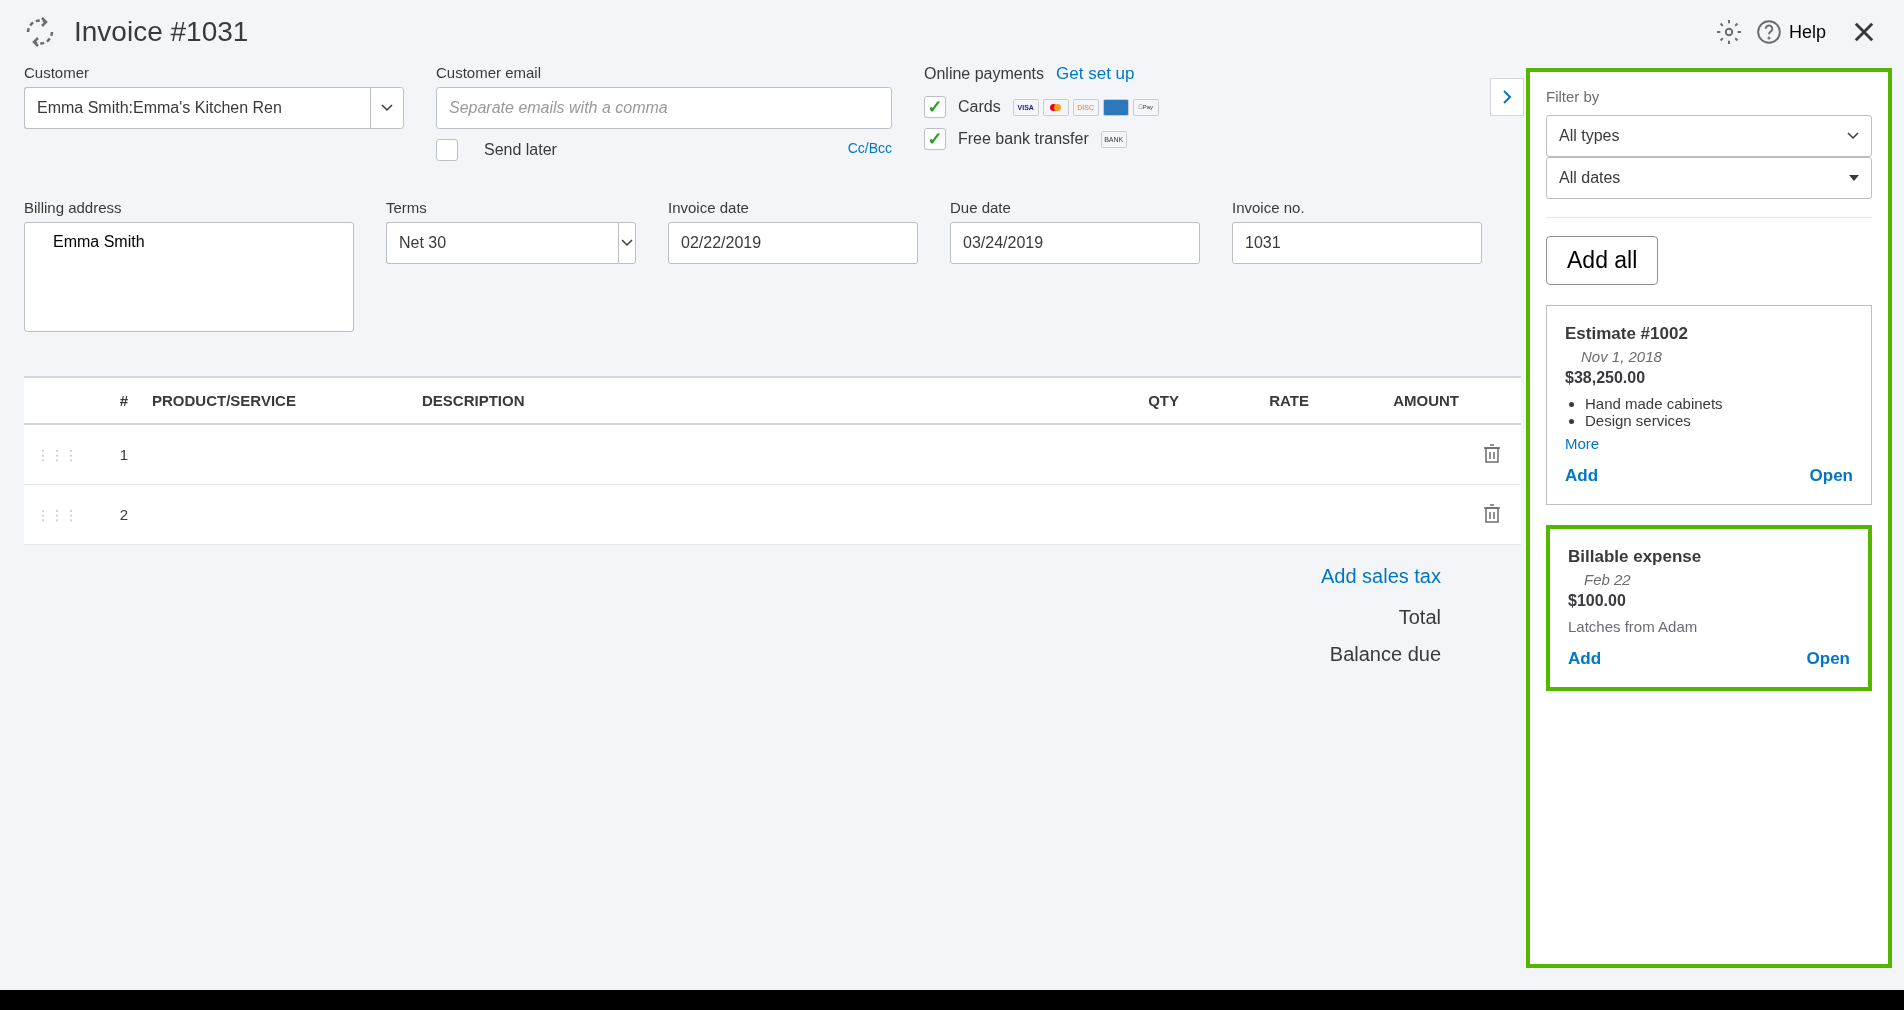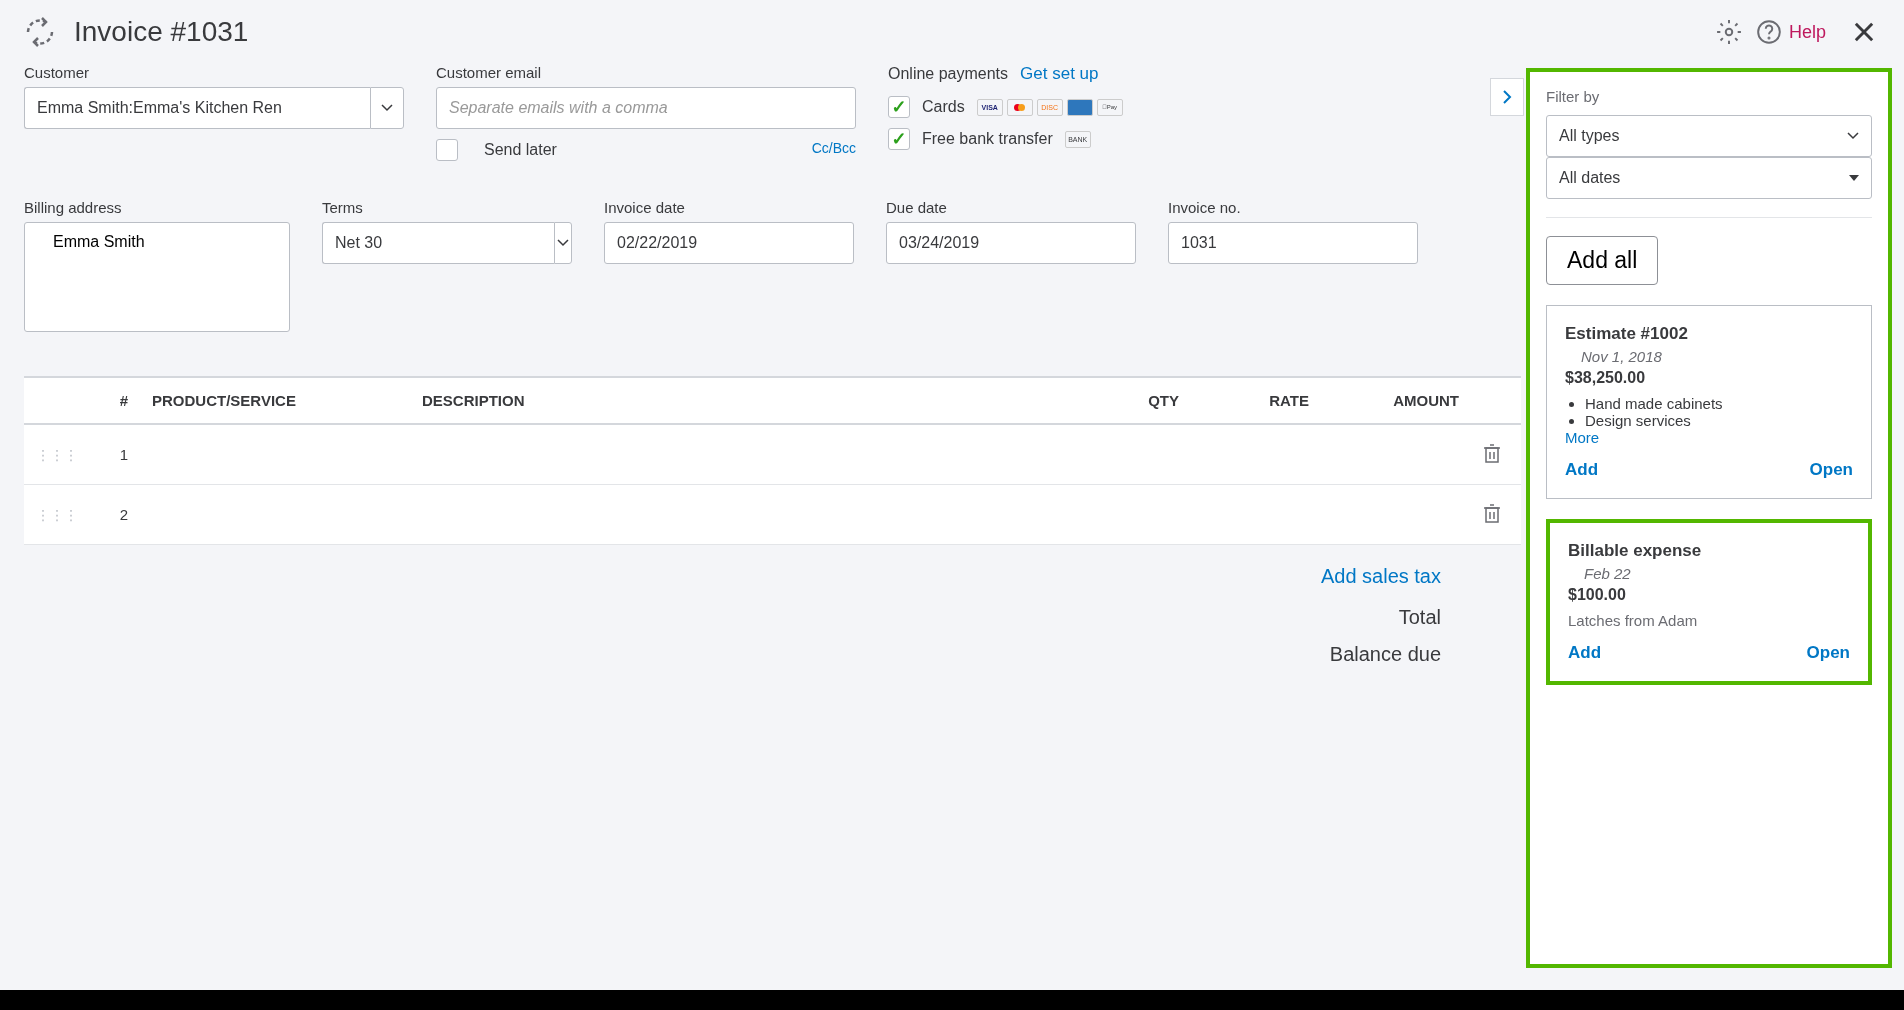--- a/index.html
+++ b/index.html
@@ -3,55 +3,55 @@
 <meta charset="utf-8">
 <style>
 * { box-sizing: border-box; margin: 0; padding: 0; font-family: -apple-system, BlinkMacSystemFont, "Segoe UI", sans-serif; }
 body { background: #f4f5f8; color: #393a3d; width: 1904px; height: 1010px; overflow: hidden; position: relative; }
 
 .header { display: flex; align-items: center; padding: 16px 24px; }
 .header .logo-icon { width: 32px; height: 32px; margin-right: 18px; }
 .header .title { font-size: 28px; font-weight: 400; color: #393a3d; }
 .header .spacer { flex: 1; }
 .header .icon-btn { width: 32px; height: 32px; display: flex; align-items: center; justify-content: center; cursor: pointer; margin-left: 8px; }
-.help-label { font-size: 18px; color: #be185d; margin-left: 4px; margin-right: 14px; }
+.help-label { font-size: 18px; color: #000000; margin-left: 4px; margin-right: 14px; }
 
 .main-form { padding: 0 24px 20px 24px; }
 .form-row { display: flex; gap: 32px; margin-bottom: 24px; }
 .field-group { display: flex; flex-direction: column; }
 .field-label { font-size: 15px; color: #393a3d; margin-bottom: 6px; }
 .input { border: 1px solid #babec5; background: #fff; height: 42px; padding: 0 12px; font-size: 16px; color: #393a3d; border-radius: 3px; }
 .input::placeholder { color: #999; font-style: italic; }
 .select-wrap { display: flex; }
 .select-wrap .input { flex: 1; border-radius: 3px 0 0 3px; border-right: none; }
 .select-btn { width: 34px; border: 1px solid #babec5; background: #fff; display: flex; align-items: center; justify-content: center; border-radius: 0 3px 3px 0; cursor: pointer; }
 .select-btn svg { width: 12px; height: 8px; }
 
 .customer-col { width: 380px; }
-.email-col { width: 420px; }
+.email-col { width: 456px; }
 .payments-col { flex: 1; }
 .balance-col { text-align: right; padding-right: 60px; }
 
 .ccbcc { color: #0077c5; font-size: 14px; text-align: right; margin-top: 6px; cursor: pointer; }
 .sendlater { display: flex; align-items: center; margin-top: 10px; gap: 26px; }
 .checkbox { width: 22px; height: 22px; border: 1px solid #babec5; background: #fff; display: inline-flex; align-items: center; justify-content: center; border-radius: 3px; }
 .checkbox.checked { }
 .checkbox.checked::after { content: "✓"; color: #2ca01c; font-size: 18px; font-weight: bold; }
 
 .online-payments { display: flex; align-items: center; gap: 12px; margin-bottom: 12px; font-size: 16px; }
 .getsetup { color: #0077c5; cursor: pointer; font-size: 17px; }
 .pay-opt { display: flex; align-items: center; gap: 12px; margin-bottom: 10px; font-size: 16px; }
 .card-icons { display: flex; gap: 4px; }
 .card-icon { width: 26px; height: 17px; border: 1px solid #ccc; border-radius: 2px; font-size: 7px; display: flex; align-items: center; justify-content: center; }
 
 .balance-label { font-size: 15px; color: #8d9096; letter-spacing: 1px; }
 .balance-value { font-size: 48px; color: #393a3d; font-weight: 400; }
 
 .row2 { margin-top: 38px; }
-.billing-col { width: 266px; }
+.billing-col { width: 330px; }
 .terms-col { width: 250px; }
 .date-col { width: 250px; }
 .invno-col { width: 250px; }
 .textarea { border: 1px solid #babec5; background: #fff; height: 110px; padding: 10px 28px; font-size: 16px; resize: none; border-radius: 3px; }
 
 .line-table { background: #fff; margin: 0; }
 .line-table table { width: 100%; border-collapse: collapse; }
 .line-table th { text-align: left; font-size: 15px; font-weight: 700; color: #393a3d; padding: 14px 12px; border-bottom: 2px solid #d4d7dc; border-top: 2px solid #d4d7dc; }
 .line-table td { padding: 18px 12px; border-bottom: 1px solid #e3e5e8; font-size: 15px; }
 .line-table .num-col { width: 50px; text-align: right; }
@@ -69,21 +69,21 @@
 .sidebar-toggle { position: absolute; top: 78px; right: 380px; width: 34px; height: 38px; background: #fff; border: 1px solid #d4d7dc; display: flex; align-items: center; justify-content: center; cursor: pointer; }
 .sidebar .filter-label { font-size: 15px; color: #6b6c72; margin-bottom: 10px; }
 .sidebar .filter-select { width: 100%; height: 42px; border: 1px solid #babec5; background: #fff; padding: 0 12px; font-size: 16px; display: flex; align-items: center; justify-content: space-between; cursor: pointer; border-radius: 3px; }
 .sidebar hr { border: none; border-top: 1px solid #e3e5e8; margin: 18px 0; }
 .addall-btn { border: 1px solid #8d9096; background: #fff; padding: 10px 20px; font-size: 23px; cursor: pointer; border-radius: 4px; }
 .card-item { border: 1px solid #babec5; padding: 18px; margin-top: 20px; }
 .card-item.highlight { border: 4px solid #53b700; }
 .card-item .ci-title { font-size: 17px; font-weight: 700; margin-bottom: 4px; }
 .card-item .ci-date { font-size: 15px; font-style: italic; color: #6b6c72; margin-bottom: 4px; margin-left: 16px; }
 .card-item .ci-amount { font-size: 16px; font-weight: 700; margin-bottom: 8px; }
-.card-item ul { list-style: disc; padding-left: 20px; font-size: 15px; color: #393a3d; }
+.card-item ul { list-style: disc; padding-left: 20px; font-size: 15px; color: #393a3d; margin-bottom: 6px; }
 .card-item .ci-desc { font-size: 15px; color: #6b6c72; margin-bottom: 14px; }
 .card-item .more-link { color: #0077c5; font-size: 15px; cursor: pointer; display: block; margin-bottom: 14px; }
 .card-item .ci-actions { display: flex; justify-content: space-between; }
 .card-item .ci-actions a { color: #0077c5; font-size: 17px; font-weight: 600; cursor: pointer; }
 
 .footer-bar { position: absolute; bottom: 0; left: 0; right: 0; height: 20px; background: #000; }
 </style>
 </head>
 <body>
 

